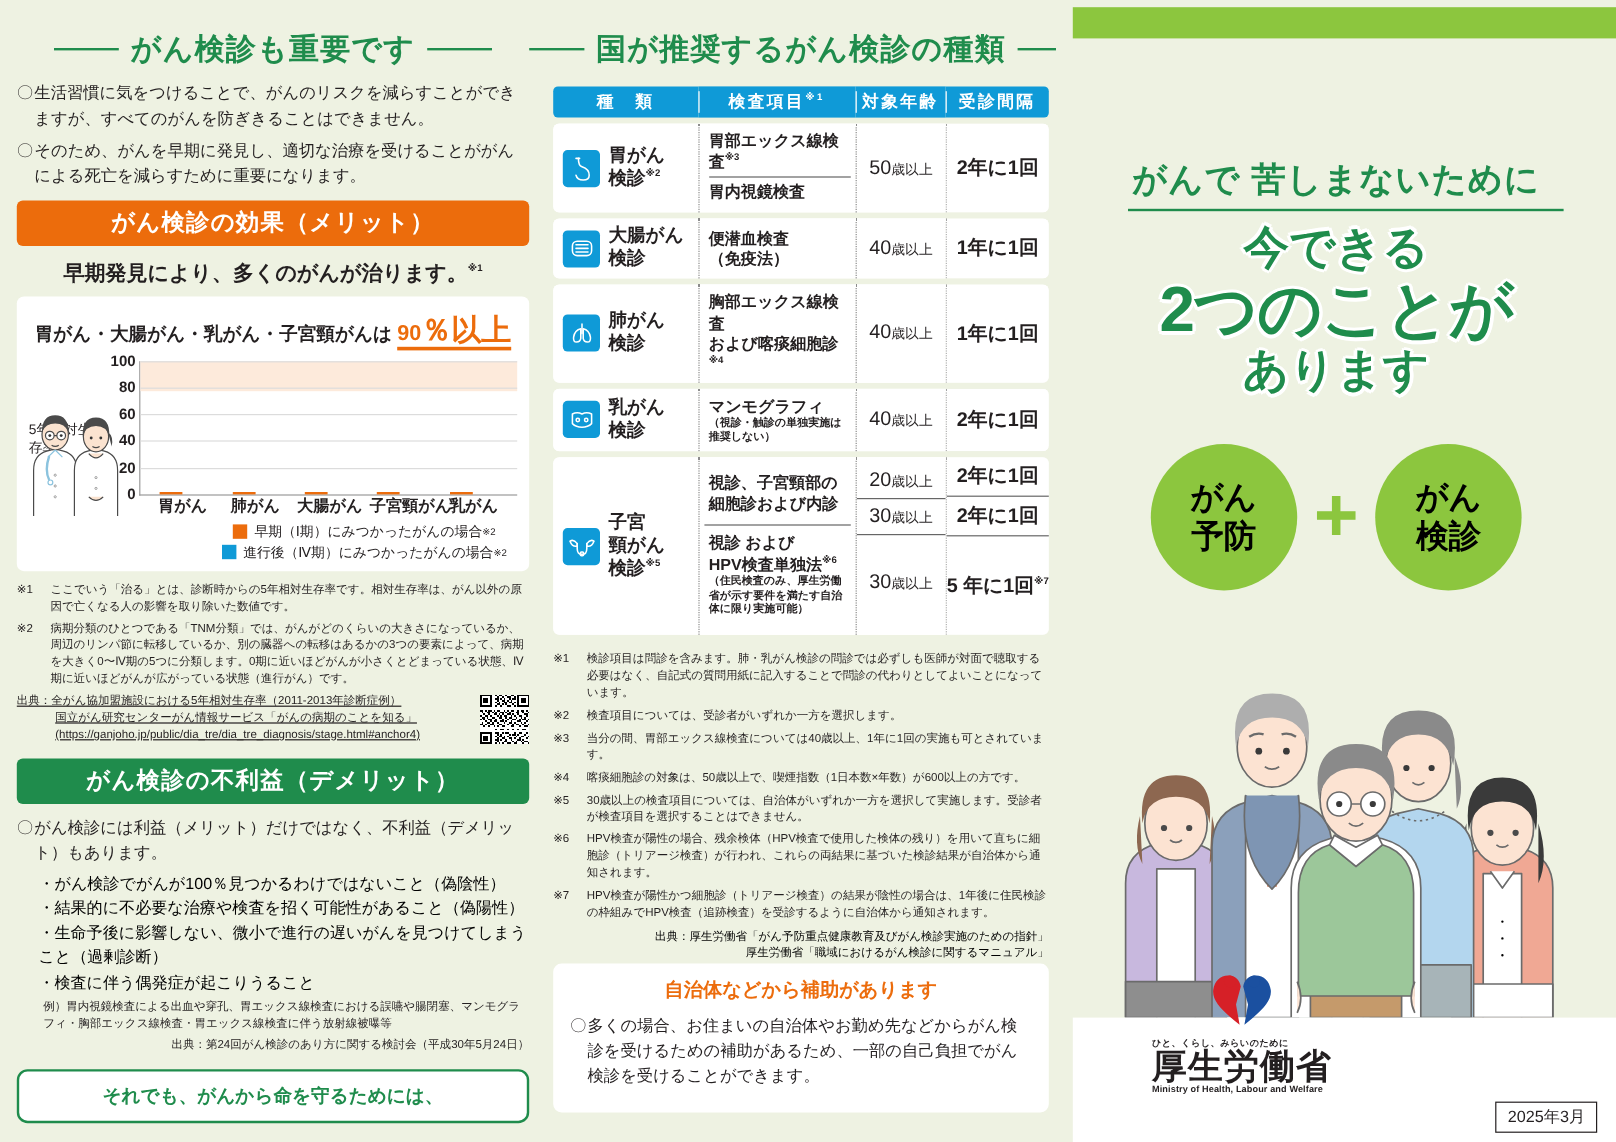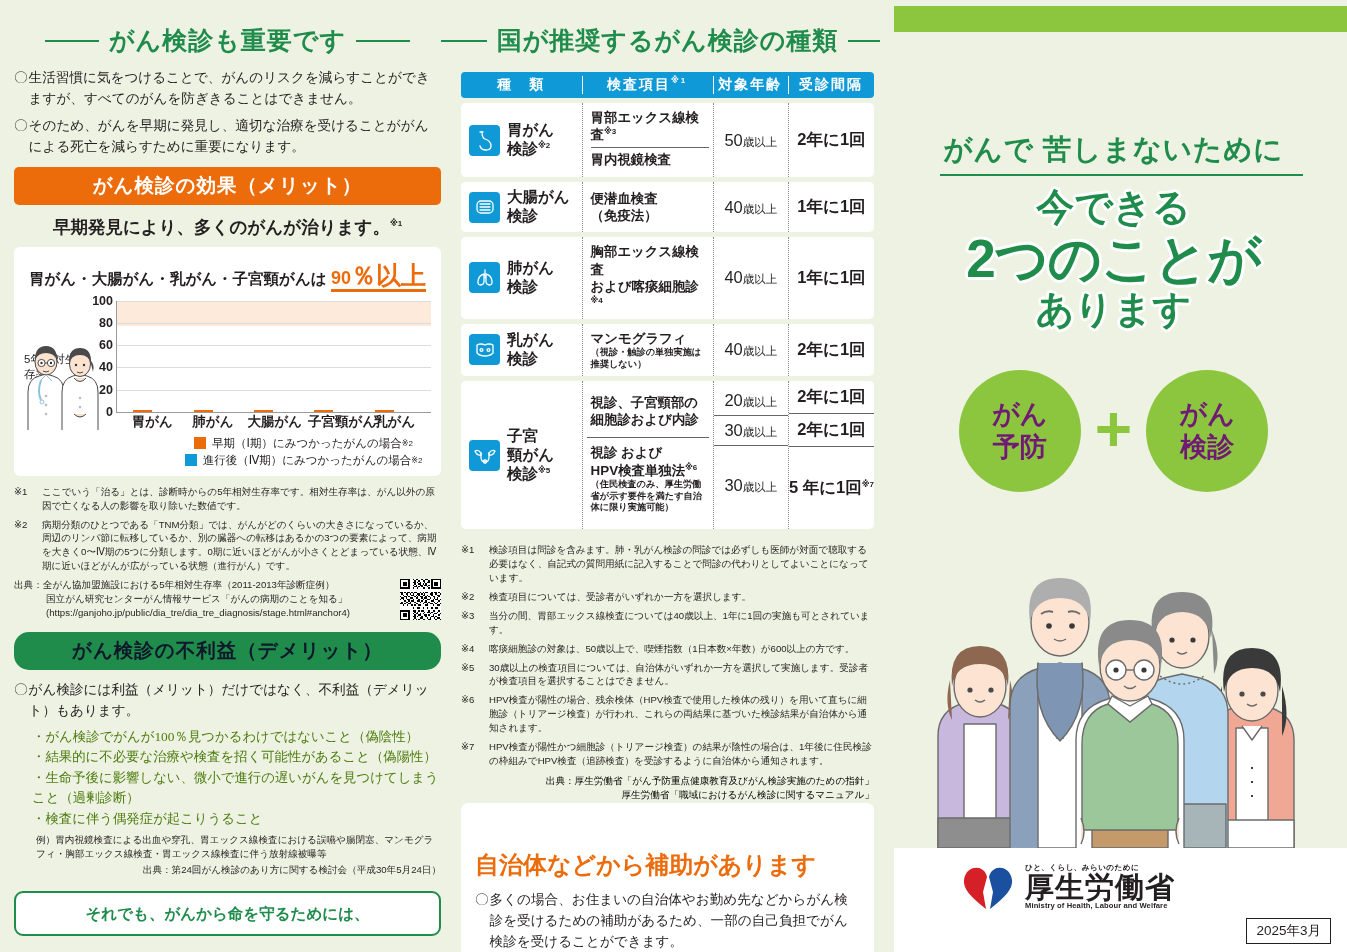--- a/index.html
+++ b/index.html
@@ -32,22 +32,22 @@
   .para .tx{ flex:1 1 auto; }
   .sup{ font-size:8px; vertical-align:super; }
 
   
   .banner-orange{
     background:#ec6c0c; color:#fff; text-align:center; font-weight:bold;
     font-size:19.5px; padding:5px 0 6px; border-radius:5px; margin:10px 0 10px;
     letter-spacing:1px;
   }
   .banner-green{
-    background:#1f8c4c; color:#0f172a; text-align:center; font-weight:bold;
-    font-size:19.5px; padding:5px 0 6px; border-radius:15px; margin:12px 0 9px;
+    background:#1f8c4c; color:#ffffff; text-align:center; font-weight:bold;
+    font-size:19.5px; padding:5px 0 6px; border-radius:5px; margin:12px 0 9px;
     letter-spacing:1px;
   }
   .lead-bold{ text-align:center; font-weight:bold; font-size:17.5px; color:#231f20; margin-bottom:8px; }
 
   
   .chart-card{ background:#fff; border-radius:6px; padding:10px 10px 8px; position:relative; }
   .chart-head1{ font-size:15.5px; font-weight:bold; color:#231f20; text-align:center; line-height:1.5; white-space:nowrap;}
   .chart-head1 .big{ color:#ec6c0c; font-size:25px; font-weight:bold; border-bottom:3px solid #ec6c0c; }
   .chart-head1 .num{ font-size:18px; }
 
@@ -70,27 +70,27 @@
   .legend{ margin-top:5px; padding-left:92px; }
   .legend div{ display:flex; align-items:center; font-size:11.5px; font-weight:normal; color:#231f20; margin-top:2px;justify-content:center;}
   .sw{ width:12px; height:12px; margin-right:6px; flex:0 0 auto;}
   .sw.e{ background:#ec6c0c; } .sw.l{ background:#0f9ad7; }
 
   
   .notes{ margin-top:9px; }
   .note{ display:flex; font-size:9.6px; line-height:1.45; color:#231f20; margin-bottom:5px; }
   .note .lbl{ flex:0 0 28px; }
   .note .bdy{ flex:1; }
-  .src{ font-size:9.6px; line-height:1.45; color:#231f20; display:flex; margin-top:2px;}
+  .src{ font-size:9.6px; line-height:1.45; color:#231f20; display:flex; margin-top:2px;text-decoration:underline;}
   .src .stx{ flex:1; }
   .qr{ width:41px; height:41px; flex:0 0 41px; margin-left:4px; align-self:flex-end;}
 
   
   .sub-list{ margin:4px 0 0 18px; }
-  .sub-list div{ font-size:13.4px; line-height:1.52; color:#4d7c0f;font-family:Liberation Serif, serif; }
+  .sub-list div{ font-size:13.4px; line-height:1.52; color:#000000; }
   .ex{ font-size:9.6px; line-height:1.45; margin:4px 0 0 22px; color:#231f20;}
   .ex-src{ font-size:9.6px; text-align:right; margin-top:3px; color:#231f20;}
 
   .green-box{
     border:2px solid #1f8c4c; border-radius:9px; background:#fff;
     text-align:center; color:#1f8c4c; font-weight:bold; font-size:15.5px;
     line-height:1.5; padding:9px 6px; margin:14px 0 10px;
   }
 
   
@@ -118,39 +118,39 @@
   .itemtxt .small{ font-size:9.2px; font-weight:bold; line-height:1.25; display:block;}
   .divider-line{ border-top:1.3px solid #666; margin:3px 0; }
   .agetxt{ font-size:16.5px; font-weight:normal; color:#231f20; white-space:nowrap;}
   .agetxt .u{ font-size:11.5px; }
   .freqtxt{ font-size:16.5px; font-weight:bold; color:#231f20; white-space:nowrap;}
   .subrow{ padding:5px 0; }
   .subrow + .subrow{ border-top:1.3px solid #666; }
 
   
   .white-card{ background:#fff; border-radius:7px; padding:12px 14px 14px; }
-  .card-title-or{ color:#ec6c0c; font-weight:bold; font-size:24px; text-align:left; margin-bottom:8px;margin-top:34px;}
+  .card-title-or{ color:#ec6c0c; font-weight:bold; font-size:16px; text-align:center; margin-bottom:8px;}
 
   
   .topbar{ position:absolute; top:6px; left:14px; right:0; height:26px; background:#8cc63e;}
   .r-sub{ position:absolute; top:131px; left:0; right:0; text-align:center; color:#1f8c4c;
     font-size:28.5px; font-weight:bold; letter-spacing:1px; }
   .r-rule{ position:absolute; top:174px; left:60px; right:44px; height:2.4px; background:#1f8c4c;}
   .r-main{ position:absolute; top:186px; left:0; right:0; text-align:center; color:#1f8c4c; font-weight:bold; line-height:1.12;
     text-shadow: 3px 0 0 #fff,-3px 0 0 #fff,0 3px 0 #fff,0 -3px 0 #fff,2px 2px 0 #fff,-2px 2px 0 #fff,2px -2px 0 #fff,-2px -2px 0 #fff;}
   .r-main .l1{ font-size:38px; }
   .r-main .l2{ font-size:53px; letter-spacing:-1px;}
   .r-main .l3{ font-size:38px; }
   .bubbles{ position:absolute; top:370px; left:0; right:0; display:flex; align-items:center; justify-content:center; gap:14px;}
-  .bub{ width:122px; height:122px; border-radius:50%; background:#8cc63e; color:#701a75; font-weight:bold;
+  .bub{ width:122px; height:122px; border-radius:50%; background:#8cc63e; color:#000000; font-weight:bold;
         display:flex; flex-direction:column; align-items:center; justify-content:center; font-size:27px; line-height:1.22;}
   .plus{ color:#8cc63e; font-size:64px; font-weight:bold; line-height:1; margin-top:-4px;}
   .people{ position:absolute; bottom:104px; left:0; right:0; height:330px; }
   .botbar{ position:absolute; bottom:0; left:14px; right:0; height:104px; background:#fff;}
-  .logo-wrap{ position:absolute; bottom:40px; left:80px; display:flex; align-items:center; gap:9px;}
+  .logo-wrap{ position:absolute; bottom:40px; left:80px; display:flex; align-items:center; gap:9px;flex-direction:column;}
   .logo-txt{ line-height:1.05; }
   .logo-tag{ font-size:7.6px; font-weight:bold; color:#231f20; letter-spacing:.4px;}
   .logo-main{ font-size:29px; font-weight:bold; color:#231f20; letter-spacing:1px;}
   .logo-en{ font-size:7.6px; font-weight:bold; color:#231f20; letter-spacing:.1px;}
   .datebox{ position:absolute; bottom:8px; right:16px; border:1.4px solid #231f20; padding:3px 9px; font-size:13.5px; color:#231f20;}
 </style>
 </head>
 <body>
 
 <div class="page">

